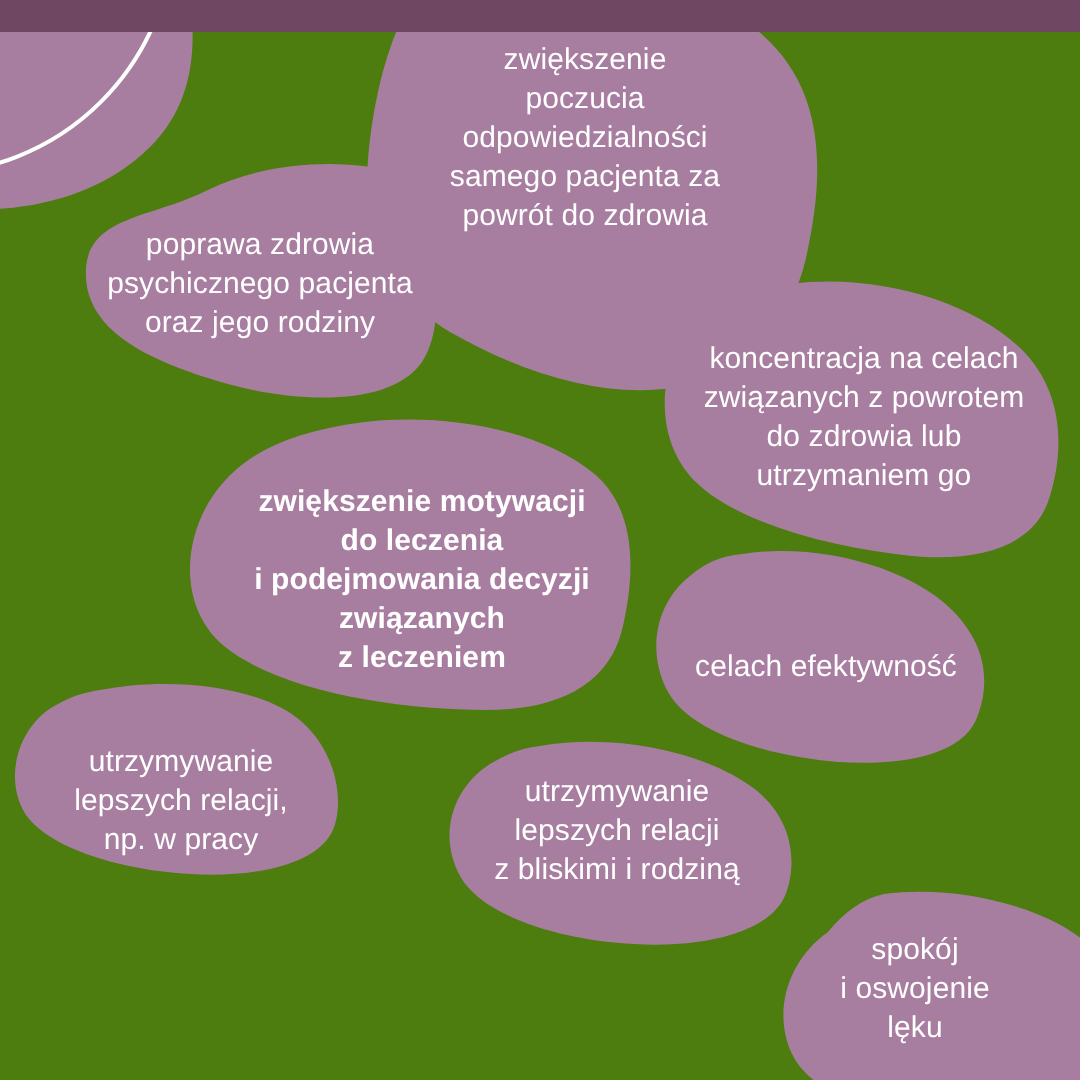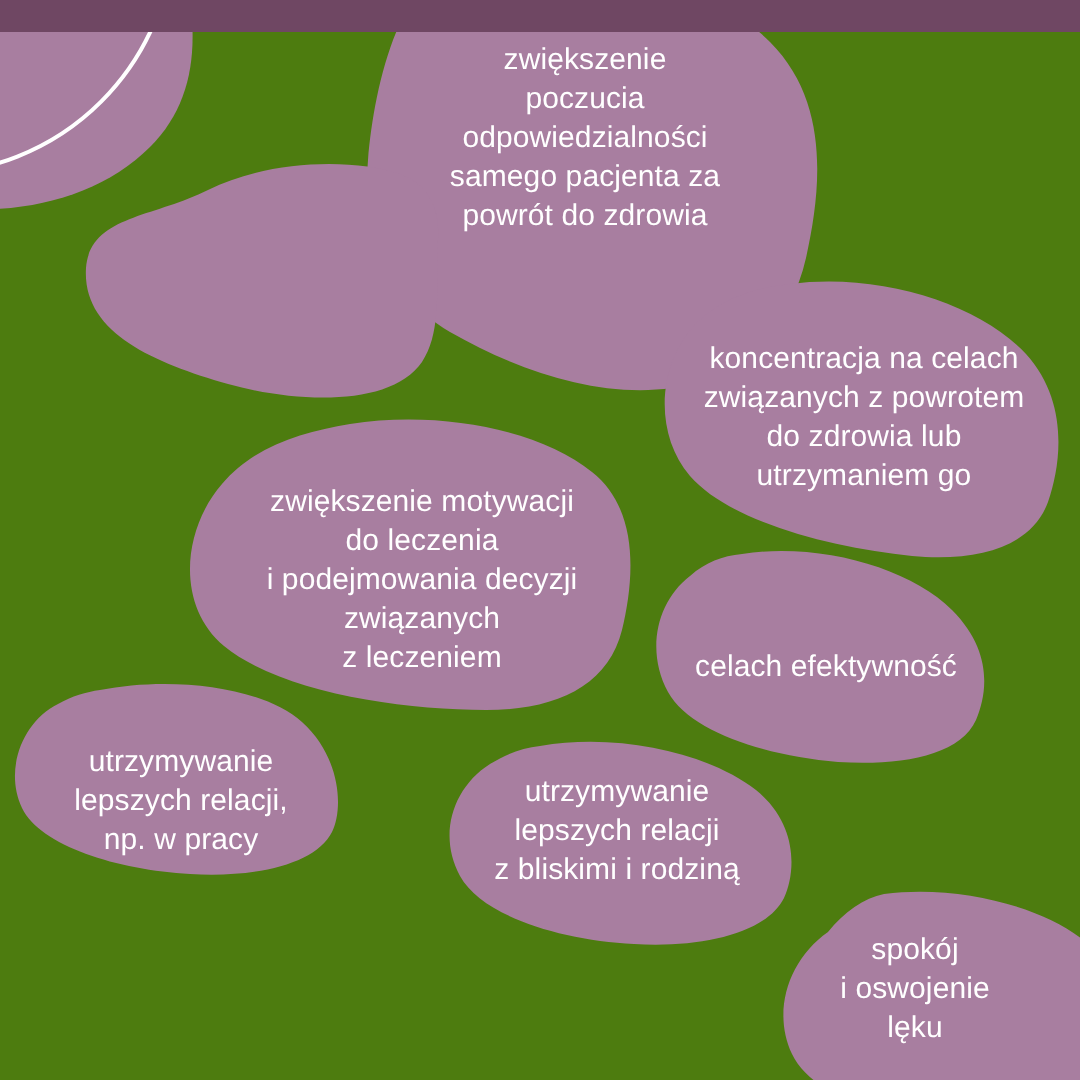--- a/index.html
+++ b/index.html
@@ -35,21 +35,21 @@
     line-height: 1.30;
     white-space: pre-line;
     letter-spacing: 0.1px;
     font-weight: 400;
     text-rendering: geometricPrecision;
   }
 
   .b-odpowiedzialnosc { left: 392px;  top: 8px;    width: 386px;  font-size: 30px; }
   .b-zdrowie-psych    { left: 74px;   top: 193px;  width: 372px;  font-size: 30px; }
   .b-koncentracja     { left: 672px;  top: 307px;  width: 384px;  font-size: 30px; }
-  .b-motywacja        { left: 232px;  top: 450px;  width: 380px;  font-size: 30px; }
+  .b-motywacja        { left: 232px;  top: 450px;  width: 380px;  font-size: 30px; font-weight: bold; }
   .b-efektywnosc      { left: 666px;  top: 615px;  width: 320px;  font-size: 30px; }
   .b-relacje-praca    { left: 36px;   top: 710px;  width: 290px;  font-size: 30px; }
   .b-relacje-bliscy   { left: 452px;  top: 740px;  width: 330px;  font-size: 30px; }
   .b-spokoj           { left: 800px;  top: 898px;  width: 230px;  font-size: 30px; }
 
   
   .headline {
     position: absolute;
     left: 36px;
     top: 940px;
@@ -140,20 +140,23 @@
       <circle cx="-74" cy="-106" r="248" fill="none" stroke="#ffffff" stroke-width="4"></circle>
     </svg>
   </div>
 
   <div class="bubble b-odpowiedzialnosc">zwiększenie
 poczucia
 odpowiedzialności
 samego pacjenta za
 powrót do zdrowia</div>
 
+  <div class="bubble b-zdrowie-psych">poprawa zdrowia
+psychicznego pacjenta
+oraz jego rodziny</div>
 
   <div class="bubble b-koncentracja">koncentracja na celach
 związanych z powrotem
 do zdrowia lub
 utrzymaniem go</div>
 
   <div class="bubble b-motywacja">zwiększenie motywacji
 do leczenia
 i podejmowania decyzji
 związanych

